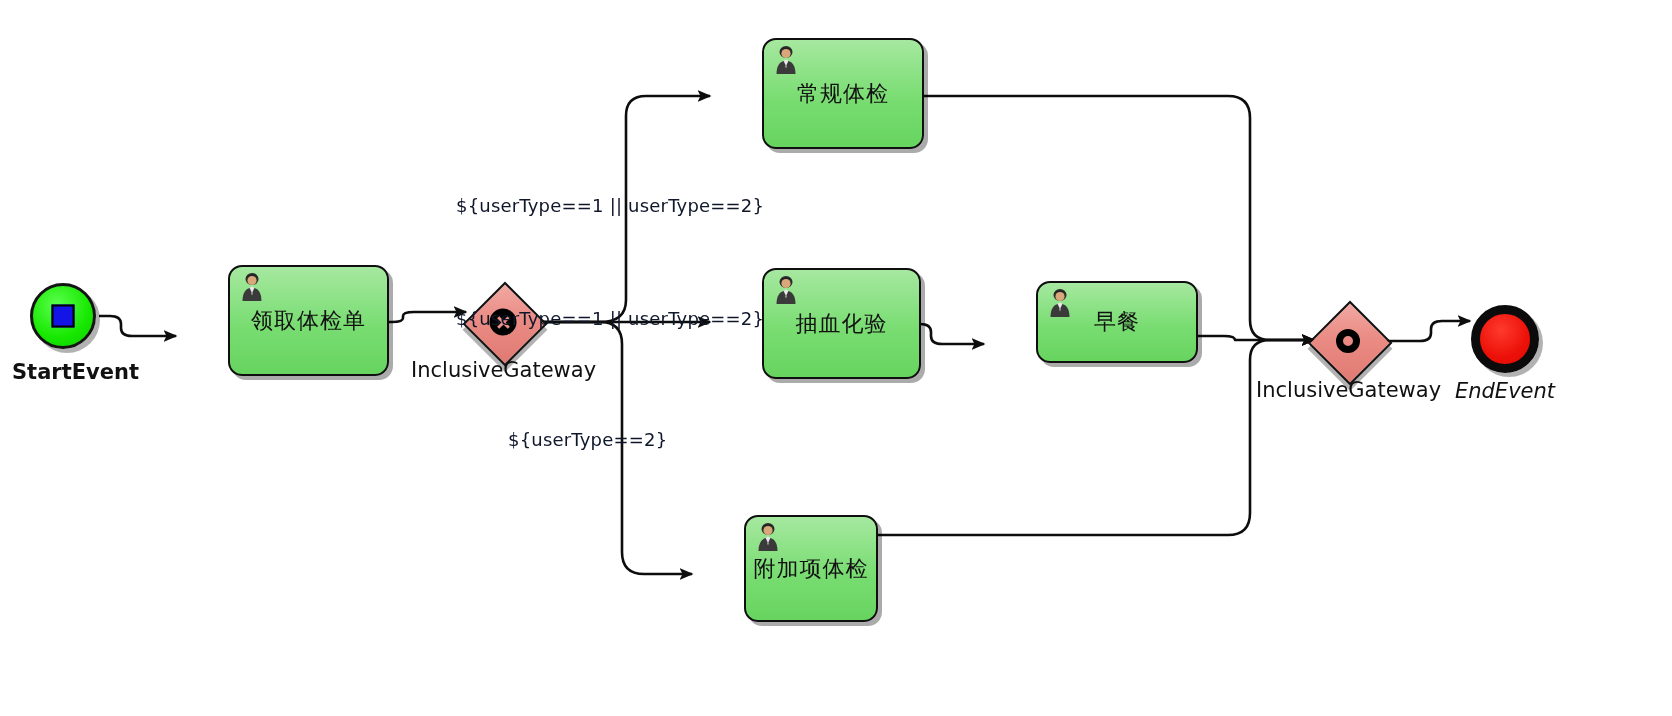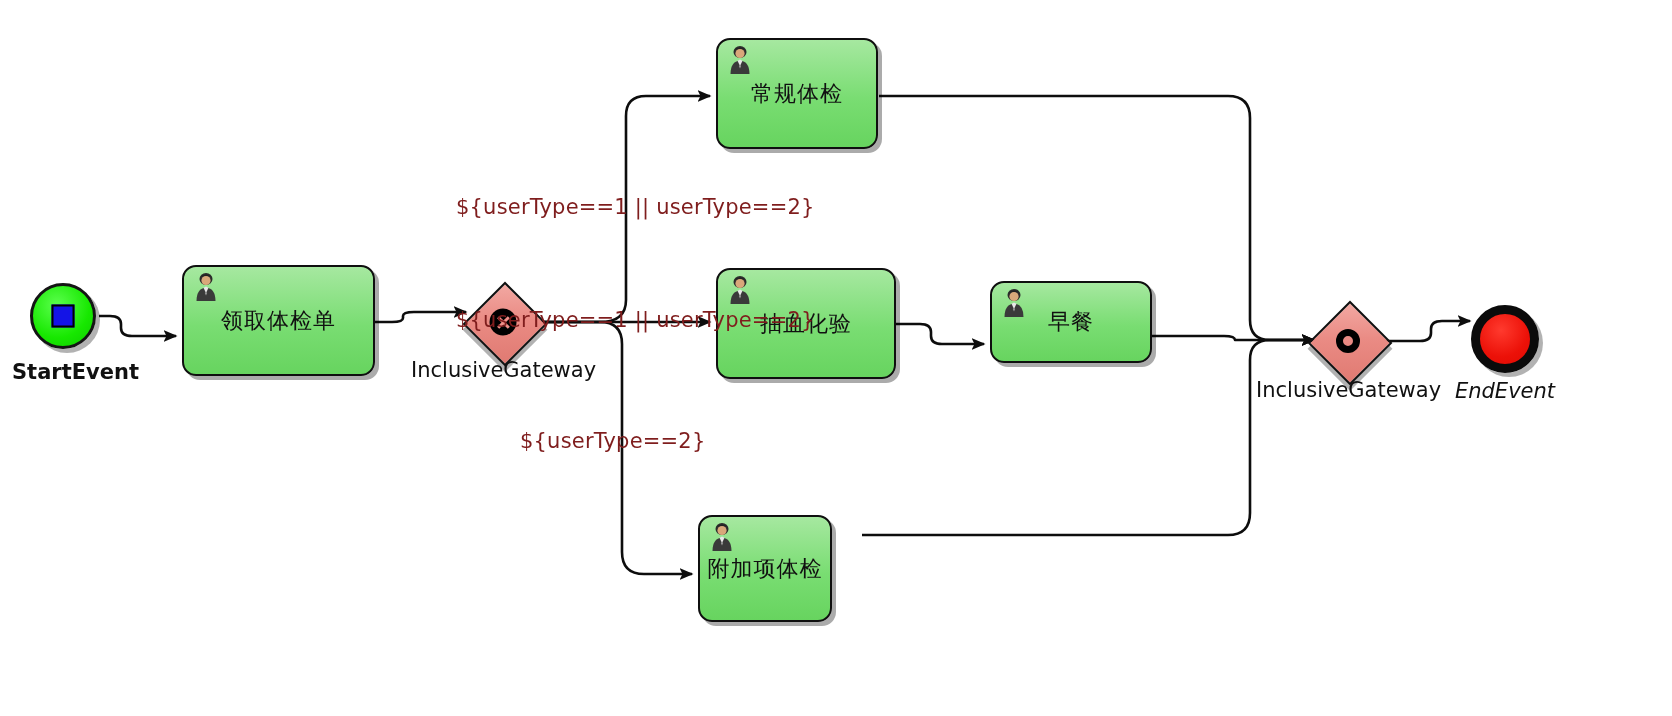--- a/index.html
+++ b/index.html
@@ -4,21 +4,21 @@
 <style>
   html,body{margin:0;padding:0;background:#ffffff;}
   body{width:1672px;height:716px;font-family:"DejaVu Sans","Liberation Sans",sans-serif;overflow:hidden;}
   #canvas{position:relative;width:1672px;height:716px;background:#fff;}
 
   svg.edges{position:absolute;left:0;top:0;width:1672px;height:716px;overflow:visible;}
 
   
   .task{position:absolute;box-sizing:border-box;border:2px solid #0f0f0f;border-radius:14px;
         background:linear-gradient(to bottom,#a6e8a0 0%,#79dd72 55%,#67d45f 100%);
-        box-shadow:4px 4px 0 rgba(0,0,0,0.33);}
+        box-shadow:4px 4px 0 rgba(0,0,0,0.33);margin-left:46px;}
   .task-label{position:absolute;left:0;right:0;top:50%;transform:translateY(-50%);
         text-align:center;font-size:22px;color:#111;line-height:1.15;letter-spacing:1px;}
   .task-icon{position:absolute;left:9px;top:5px;width:26px;height:30px;}
 
   
   .event{position:absolute;border-radius:50%;box-sizing:border-box;}
   .start-event{background:radial-gradient(circle at 40% 32%, #5bff4d 0%, #17e800 60%, #0ecb00 100%);
         border:3px solid #141414;box-shadow:4px 4px 0 rgba(0,0,0,0.30);}
   .start-inner{position:absolute;left:50%;top:50%;width:19px;height:19px;transform:translate(-50%,-50%);
         background:#1414e6;border:2px solid #000;}
@@ -36,21 +36,21 @@
         width:27px;height:27px;border-radius:50%;background:#000;}
   .gw-x:before,.gw-x:after{content:"";position:absolute;left:50%;top:50%;width:3px;height:15px;
         background:#f0908a;}
   .gw-x:before{transform:translate(-50%,-50%) rotate(45deg);}
   .gw-x:after{transform:translate(-50%,-50%) rotate(-45deg);}
 
   
   .elem-name{position:absolute;text-align:center;font-size:21px;color:#111;white-space:nowrap;}
 
   
-  .flow-label{position:absolute;font-size:21px;color:#7f1d1d;white-space:nowrap;letter-spacing:0.2px;}
+  .flow-label{position:absolute;font-size:18px;color:#0f172a;white-space:nowrap;letter-spacing:0.2px;}
 </style>
 </head>
 <body>
 
 <div id="canvas">
 
   <svg class="edges" viewBox="0 0 1672 716">
     <defs>
       <marker id="arw" markerWidth="14" markerHeight="12" refX="12.5" refY="6" orient="auto" markerUnits="userSpaceOnUse">
         <path d="M0,0 L14,6 L0,12 L3,6 Z" fill="#0d0d0d"></path>
@@ -78,21 +78,21 @@
 
       <path d="M1382,341 L1420,341 Q1431,341 1431,333 L1431,329 Q1431,321 1442,321 L1470,321"></path>
     </g>
   </svg>
 
   <div class="event start-event" style="left:30px;top:283px;width:66px;height:66px;">
     <div class="start-inner"></div>
   </div>
   <div class="elem-name" style="left:12px;top:360px;width:127px;font-weight:bold;">StartEvent</div>
 
-  <div class="task" style="left:182px;top:265px;width:193px;height:111px;">
+  <div class="task" style="left:182px;top:265px;width:161px;height:111px;">
     <svg class="task-icon" viewBox="0 0 26 30">
       <ellipse cx="13" cy="7" rx="6.5" ry="6" fill="#2b2b2b"></ellipse>
       <ellipse cx="13" cy="8.5" rx="4.6" ry="4.6" fill="#d9a87a"></ellipse>
       <path d="M6.5 5.5 Q13 0 19.5 5.5 Q18 3.6 13 3.4 Q8 3.6 6.5 5.5Z" fill="#1d1d1d"></path>
       <path d="M3.5 29 Q3.5 16.5 13 15.5 Q22.5 16.5 22.5 29 Z" fill="#3a3a3a"></path>
       <path d="M10.5 15.8 L13 21 L15.5 15.8 L13 14.6 Z" fill="#e8e8e8"></path>
       <path d="M11.8 21 L13 23.5 L14.2 21 L13 20 Z" fill="#9a9a9a"></path>
     </svg>
     <div class="task-label">领取体检单</div>
   </div>
@@ -108,21 +108,21 @@
       <ellipse cx="13" cy="7" rx="6.5" ry="6" fill="#2b2b2b"></ellipse>
       <ellipse cx="13" cy="8.5" rx="4.6" ry="4.6" fill="#d9a87a"></ellipse>
       <path d="M6.5 5.5 Q13 0 19.5 5.5 Q18 3.6 13 3.4 Q8 3.6 6.5 5.5Z" fill="#1d1d1d"></path>
       <path d="M3.5 29 Q3.5 16.5 13 15.5 Q22.5 16.5 22.5 29 Z" fill="#3a3a3a"></path>
       <path d="M10.5 15.8 L13 21 L15.5 15.8 L13 14.6 Z" fill="#e8e8e8"></path>
       <path d="M11.8 21 L13 23.5 L14.2 21 L13 20 Z" fill="#9a9a9a"></path>
     </svg>
     <div class="task-label">常规体检</div>
   </div>
 
-  <div class="task" style="left:716px;top:268px;width:180px;height:111px;">
+  <div class="task" style="left:716px;top:268px;width:159px;height:111px;">
     <svg class="task-icon" viewBox="0 0 26 30">
       <ellipse cx="13" cy="7" rx="6.5" ry="6" fill="#2b2b2b"></ellipse>
       <ellipse cx="13" cy="8.5" rx="4.6" ry="4.6" fill="#d9a87a"></ellipse>
       <path d="M6.5 5.5 Q13 0 19.5 5.5 Q18 3.6 13 3.4 Q8 3.6 6.5 5.5Z" fill="#1d1d1d"></path>
       <path d="M3.5 29 Q3.5 16.5 13 15.5 Q22.5 16.5 22.5 29 Z" fill="#3a3a3a"></path>
       <path d="M10.5 15.8 L13 21 L15.5 15.8 L13 14.6 Z" fill="#e8e8e8"></path>
       <path d="M11.8 21 L13 23.5 L14.2 21 L13 20 Z" fill="#9a9a9a"></path>
     </svg>
     <div class="task-label">抽血化验</div>
   </div>
@@ -155,15 +155,15 @@
     <div class="gw-shape"></div>
     <div class="gw-ring"></div>
   </div>
   <div class="elem-name" style="left:1256px;top:378px;width:184px;">InclusiveGateway</div>
 
   <div class="event end-event" style="left:1471px;top:305px;width:68px;height:68px;"></div>
   <div class="elem-name" style="left:1443px;top:379px;width:124px;font-style:italic;">EndEvent</div>
 
   <div class="flow-label" style="left:456px;top:195px;">${userType==1 || userType==2}</div>
   <div class="flow-label" style="left:456px;top:308px;">${userType==1 || userType==2}</div>
-  <div class="flow-label" style="left:520px;top:429px;">${userType==2}</div>
+  <div class="flow-label" style="left:508px;top:429px;">${userType==2}</div>
 
 </div>
 
 </body></html>

